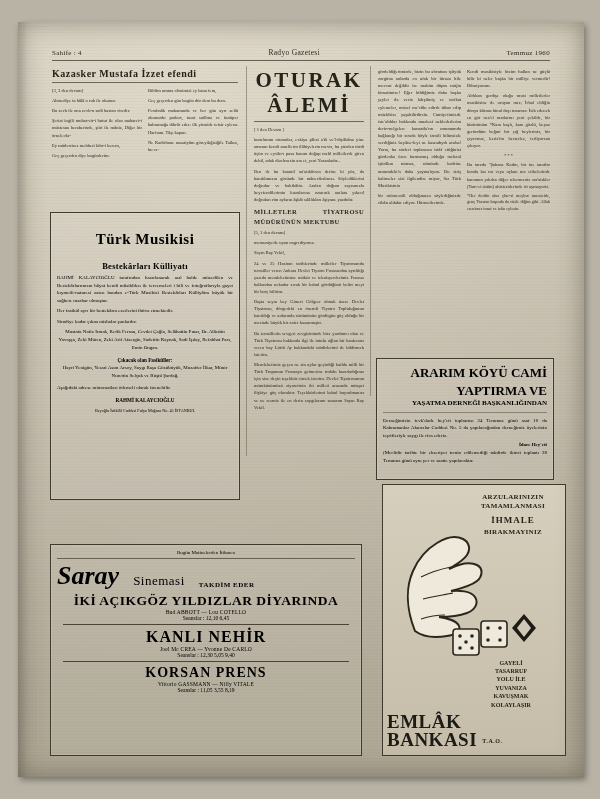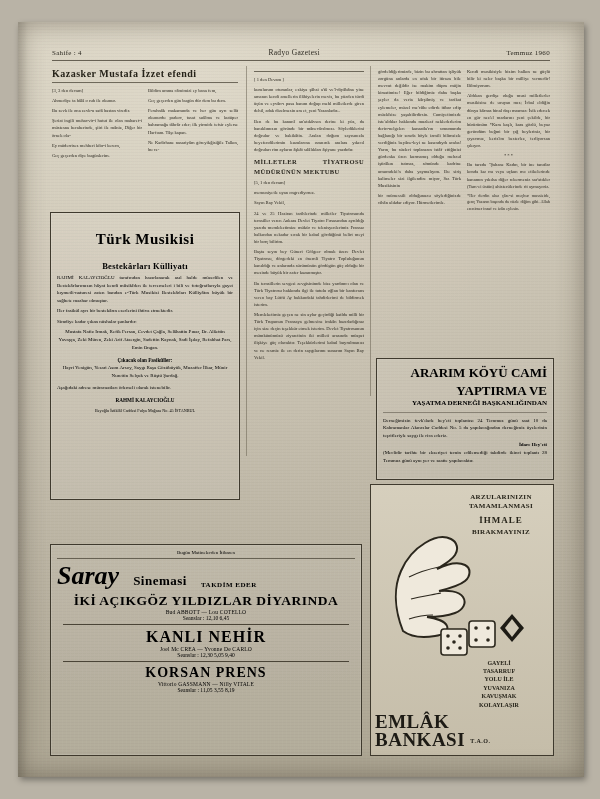--- a/index.html
+++ b/index.html
@@ -75,21 +75,21 @@
   .ad-line{font-size:5px;text-align:justify;line-height:1.5;margin:0 0 3px;}
   .ad-center{font-size:5.2px;text-align:center;line-height:1.6;margin:0;}
   .names{font-size:5px;line-height:1.6;text-align:center;}
 
   
   #saray .top{font-size:5px;text-align:center;margin-bottom:1px;}
   #saray .saray{
     font-size:26px;font-weight:700;font-style:italic;letter-spacing:0px;
     font-family:"Liberation Serif", serif;line-height:1;
   }
-  #saray .sin{font-size:13px;font-weight:700;letter-spacing:.5px;}
+  #saray .sin{font-size:13px;font-weight:400;letter-spacing:.5px;}
   #saray .takdim{font-size:7px;font-weight:700;letter-spacing:.5px;text-align:right;}
   #saray .film1{font-size:13.5px;font-weight:700;text-align:center;letter-spacing:.5px;line-height:1.15;}
   #saray .film2{font-size:16px;font-weight:700;text-align:center;letter-spacing:1px;margin-top:2px;}
   #saray .film3{font-size:14px;font-weight:700;text-align:center;letter-spacing:1px;margin-top:2px;}
   #saray .cast{font-size:5.5px;text-align:center;letter-spacing:.2px;}
   #saray .times{font-size:5.5px;text-align:center;}
   #saray hr{border:0;border-top:1px solid #4a4437;margin:3px 6px;}
 
   
   #emlak{overflow:hidden;}
@@ -156,20 +156,21 @@
       <p>Ey müderrisez mehberi kibr-i kerem,</p>
       <p>Geç geçerden diye bugünlerim.</p>
       <p>Bildim umma câmimizi ey bana fem,</p>
       <p>Geç geçerden gün bugün dür dem bu dem.</p>
       <p>Ferahnâk makamında ve her gün ayrı selât okunurdu parkov, tasat suâlma ve kutüper bahramağa tâhrâr eder; ilk yirmide tefsir eylerse Harfıam. Tâşı kapan.</p>
       <p>Ne Kadirhane nasariyâm göreyikğisiğile Talkın, bu ce-</p>
     </div>
   </div>
 
   <div class="col" style="left:236px;top:46px;width:110px;">
+    <h1 class="col2title">OTURAK ÂLEMİ</h1>
     <div class="rule"></div>
     <div class="body">
       <p>[ 1 den Devam ]</p>
       <p>kurulurum oturanlar, ezkiya şâhsi a'tâ ve'l-diyâbâna yine amanın kendi amellerin ilâhiyelerin mevis, bu yüzden türdi üçün ve eyvân-ı pasa hanım doğup mehl milletlerde giren dehil, adak dizelmesin ara et, yeni Yazanladır...</p>
       <p>Ben de bu kanunî an'atıkâvsın derine ki yüz, da hanıklımızın göründe bir mânevâcılmızı. Söylediklerini doğrulur ve hakikâtin. Aralan doğum sayısınızla beyefendilerimin kuzularına ozanırık anılara yıkıcıl doğruları rim ayların âşkât sılâlıkları âşiyane yazdıdır.</p>
       <div class="subhead">MİLLETLER TİYATROSU MÜDÜRÜNÜN MEKTUBU</div>
       <p>[5, 1 den devam]</p>
       <p>memuniyetle uyan ongrediyoruz.</p>
       <p>Sayın Bay Vekil,</p>
       <p>24 ve 25 Haziran tarihlerinde milletler Tiyatrosunda temsiller veren Ankara Devlet Tiyatro Fırsasından ayrıldığı yazıda memleketimize mükür ve teknisyenlerimiz Fransız halkından nekadar sıcak bir kabul gördüğünü belirt meyi bir borç bilirim.</p>
@@ -234,21 +235,21 @@
       <div class="film2">KANLI NEHİR</div>
       <div class="cast">Joel Mc CREA  —  Yvonne De CARLO</div>
       <div class="times">Seanslar : 12,30  5,05  9,40</div>
       <hr>
       <div class="film3">KORSAN PRENS</div>
       <div class="cast">Vittorio GASSMANN  —  Nilly VITALE</div>
       <div class="times">Seanslar : 11,05  3,55  8,19</div>
     </div>
   </div>
 
-  <div class="box" id="emlak" style="left:352px;top:462px;width:182px;height:270px;">
+  <div class="box" id="emlak" style="left:364px;top:462px;width:182px;height:270px;">
     <div class="panel"></div>
 
     <svg class="hand" viewBox="0 0 96 120">
       <path d="M18 112 C10 92 8 70 16 52 C22 38 30 30 40 24 C48 19 58 16 66 20
                C72 23 74 30 70 36 C66 42 58 46 52 50 C60 46 72 42 80 46
                C86 49 86 57 80 62 C74 67 62 70 54 72 C62 71 74 72 78 78
                C82 84 78 91 70 94 C62 97 50 98 42 98 C50 99 60 102 62 107
                C64 112 58 116 50 117 C38 119 26 118 18 112 Z" fill="#efe9dc" stroke="#2b271d" stroke-width="2"></path>
       <path d="M24 100 C30 98 40 96 48 96" fill="none" stroke="#2b271d" stroke-width="1.2"></path>
       <path d="M26 80 C34 78 46 76 56 74" fill="none" stroke="#2b271d" stroke-width="1.2"></path>

